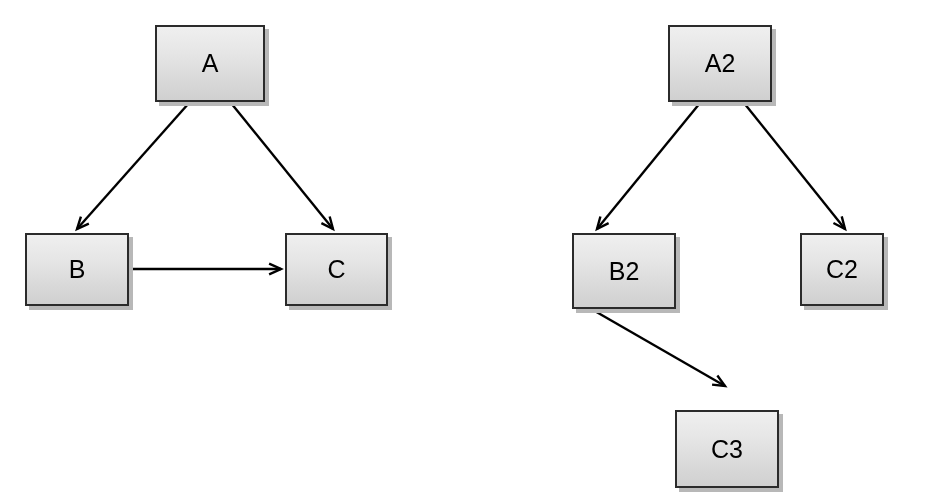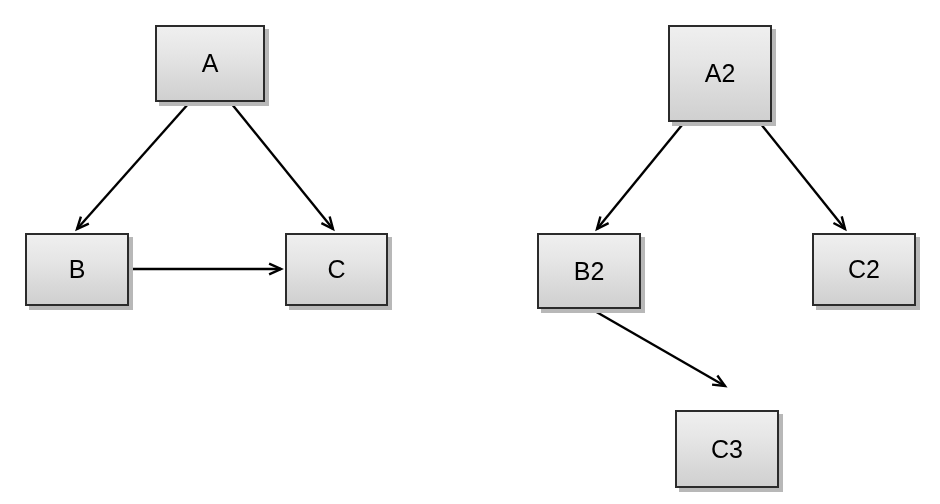--- a/index.html
+++ b/index.html
@@ -85,29 +85,29 @@
   </div>
 
   <div class="node" style="left: 25px; top: 233px; width: 104px; height: 73px;">
     <span class="node-label">B</span>
   </div>
 
   <div class="node" style="left: 285px; top: 233px; width: 103px; height: 73px;">
     <span class="node-label">C</span>
   </div>
 
-  <div class="node" style="left: 668px; top: 25px; width: 104px; height: 97px;">
+  <div class="node" style="left: 668px; top: 25px; width: 104px; height: 77px;">
     <span class="node-label">A2</span>
   </div>
 
-  <div class="node" style="left: 537px; top: 233px; width: 104px; height: 76px;">
+  <div class="node" style="left: 572px; top: 233px; width: 104px; height: 76px;">
     <span class="node-label">B2</span>
   </div>
 
-  <div class="node" style="left: 800px; top: 233px; width: 104px; height: 73px; margin-left: 12px;">
+  <div class="node" style="left: 800px; top: 233px; width: 84px; height: 73px;">
     <span class="node-label">C2</span>
   </div>
 
   <div class="node" style="left: 675px; top: 390px; width: 104px; height: 78px; margin-top: 20px;">
     <span class="node-label">C3</span>
   </div>
 
 </div>
 
 </body></html>

